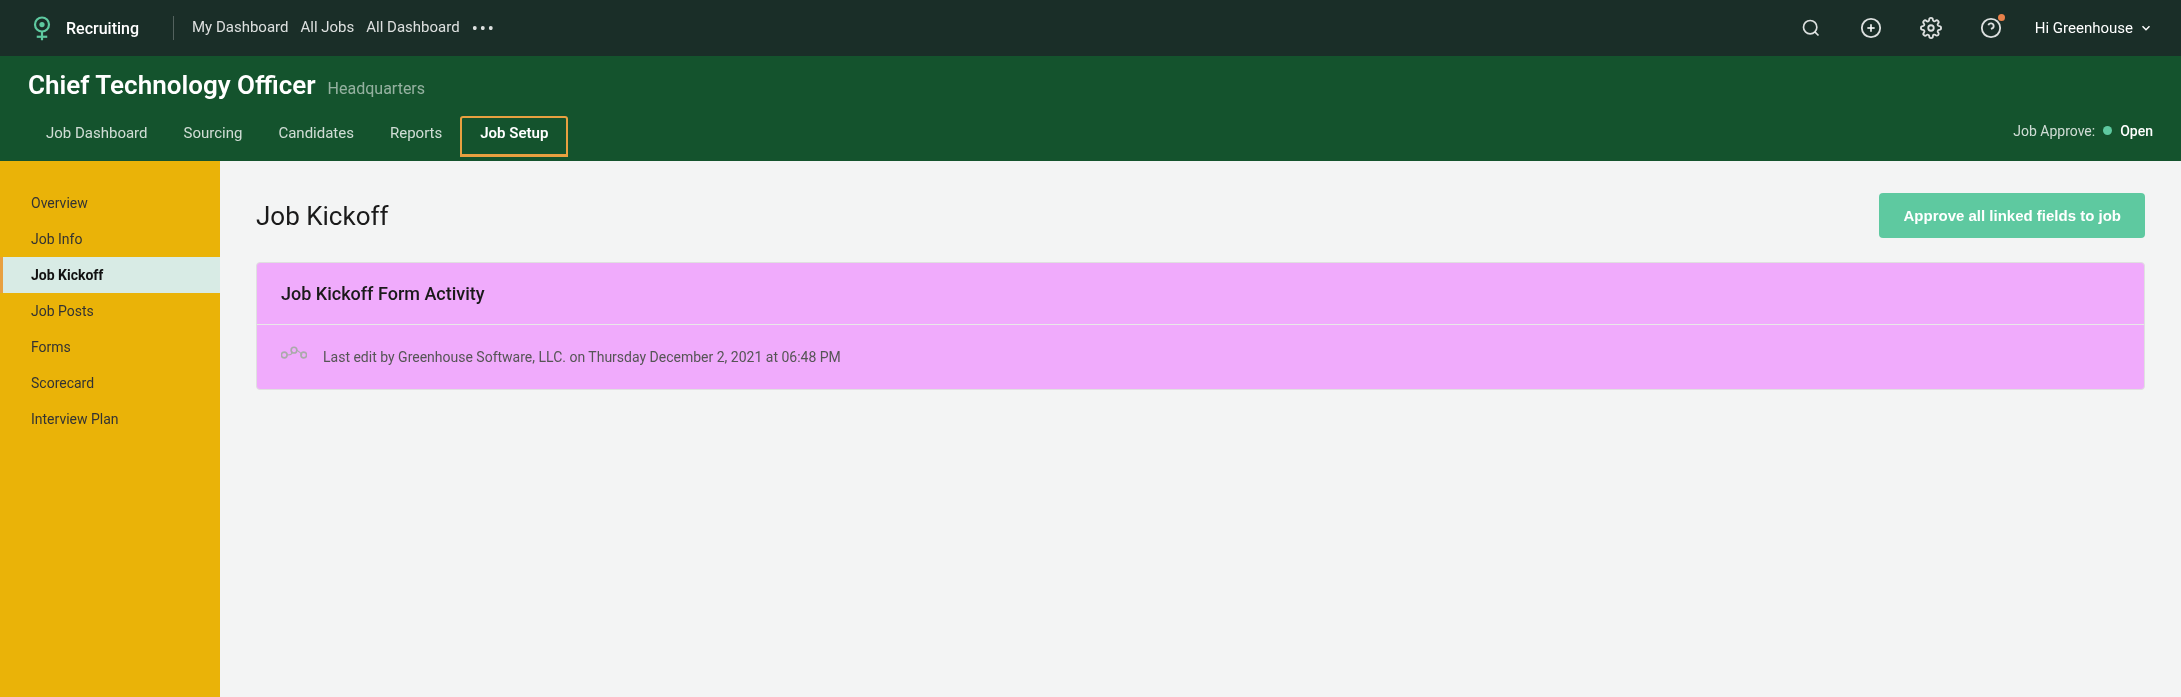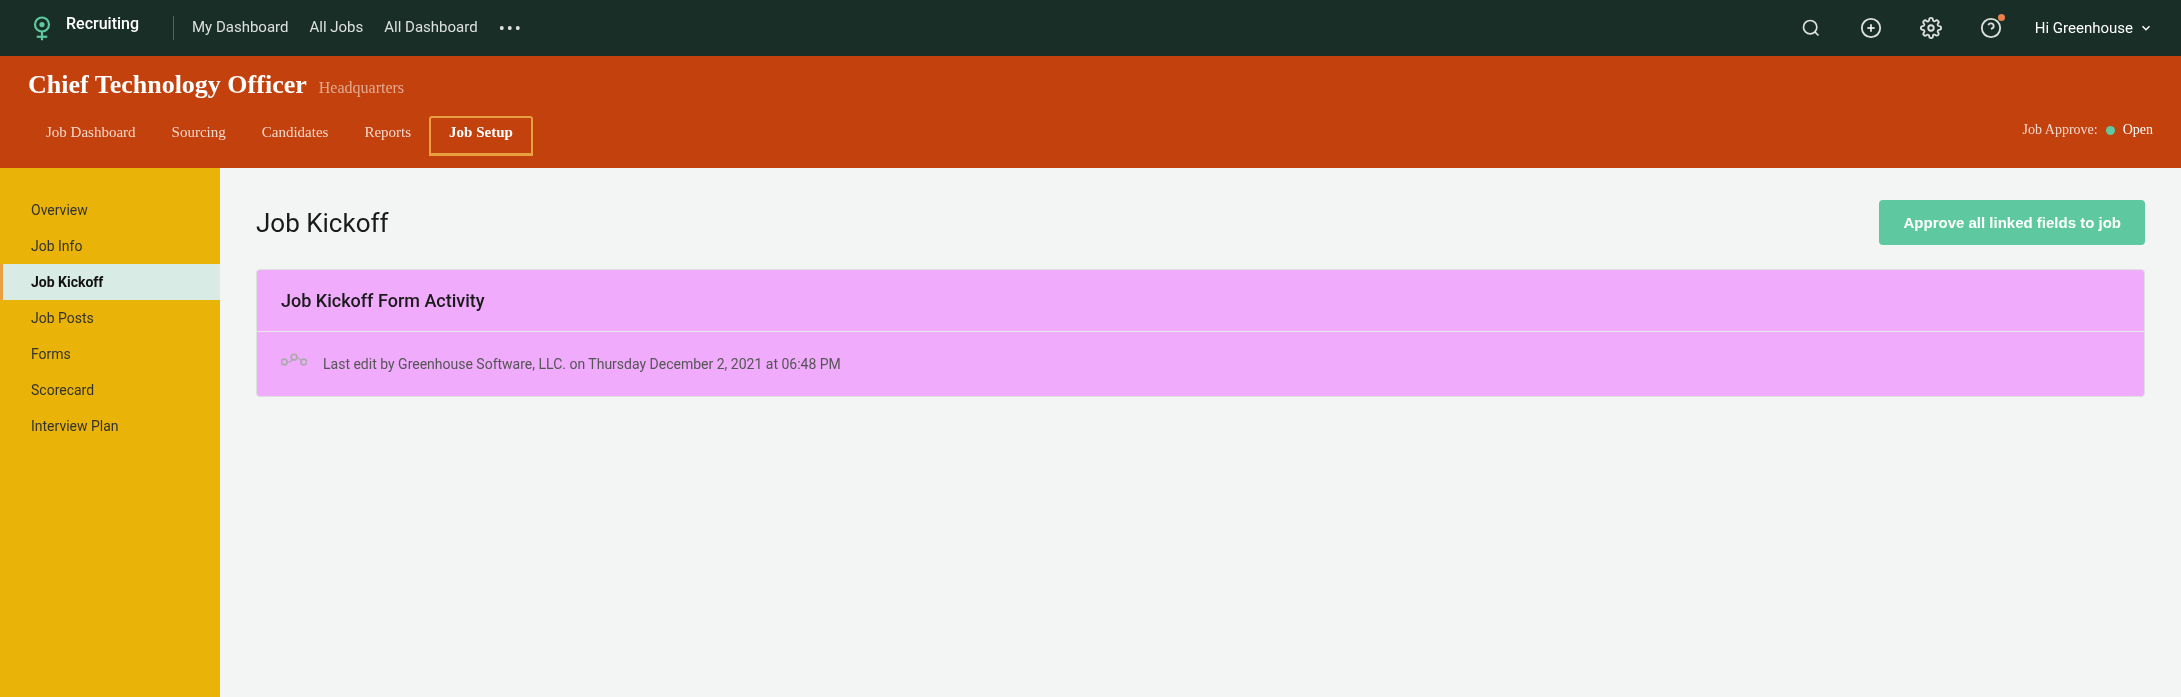--- a/index.html
+++ b/index.html
@@ -9,20 +9,21 @@
     .top-nav {
       background: #1a2e28;
       display: flex;
       align-items: center;
       padding: 0 28px;
       height: 56px;
       color: white;
     }
     .top-nav-logo {
       display: flex;
+      align-items: center;
       gap: 10px;
       margin-right: 16px;
     }
     .top-nav-logo-icon {
       width: 28px;
       height: 28px;
       color: #5ec9a0;
     }
     .top-nav-brand {
       color: white;
@@ -30,21 +31,21 @@
       font-weight: 500;
     }
     .top-nav-divider {
       width: 1px;
       height: 24px;
       background: rgba(255,255,255,0.25);
       margin: 0 18px;
     }
     .top-nav-links {
       display: flex;
-      gap: 21px;
+      gap: 12px;
       flex: 1;
     }
     .top-nav-link {
       color: rgba(255,255,255,0.85);
       font-size: 15px;
       text-decoration: none;
       cursor: pointer;
     }
     .top-nav-more {
       color: rgba(255,255,255,0.85);
@@ -88,23 +89,22 @@
       top: 2px;
       right: 2px;
       width: 7px;
       height: 7px;
       background: #e8814a;
       border-radius: 50%;
     }
 
     
     .sub-header {
-      background: #c2410c;
-      padding: 14px 28px 12px;
-      font-family: Liberation Serif, serif;
+      background: #14532d;
+      padding: 14px 28px 4px;
     }
     .job-title-row {
       display: flex;
       align-items: baseline;
       gap: 12px;
       margin-bottom: 16px;
     }
     .job-title {
       color: white;
       font-size: 26px;

